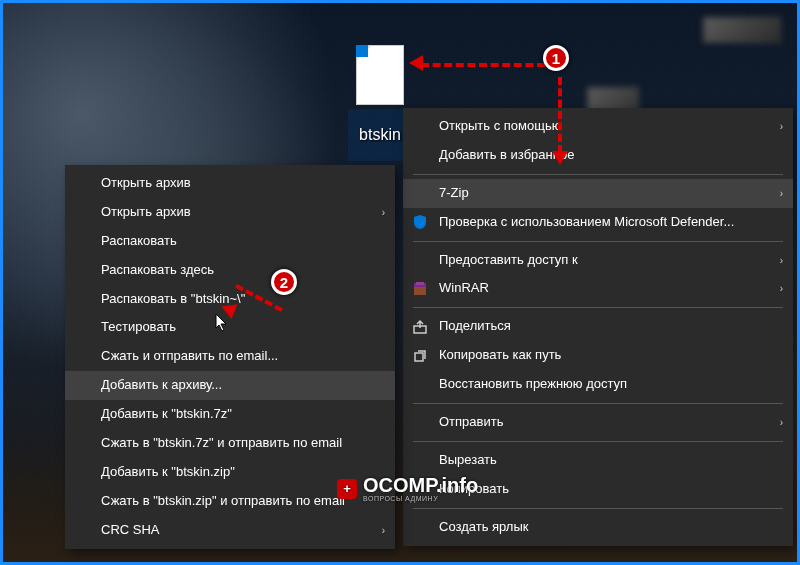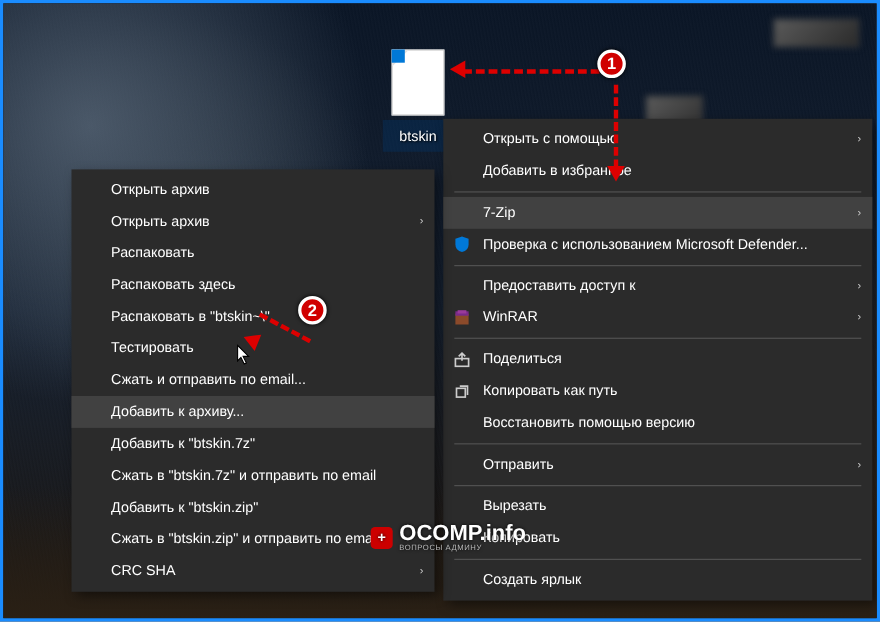--- a/index.html
+++ b/index.html
@@ -57,24 +57,24 @@
     }
     .file-icon::after {
       content: "";
       position: absolute;
       top: -1px; left: -1px;
       width: 12px; height: 12px;
       background: #0078d7;
     }
     .file-label {
       color: #fff;
-      font-size: 13px;
+      font-size: 16px;
       text-shadow: 1px 1px 2px #000;
       background: rgba(0,60,120,0.3);
-      padding: 7px 3px;
+      padding: 17px 3px;
     }
     .blurred-thumb {
       position: absolute;
       background: linear-gradient(135deg, #5a5a5a 0%, #2a2a2a 100%);
       filter: blur(3px);
       border: 1px solid #444;
     }
     .context-menu {
       position: absolute;
       background: #2b2b2b;
@@ -236,42 +236,42 @@
   <div class="menu-item">
     <span class="icon-slot">
       <svg width="16" height="16" stroke="#ccc" fill="none" stroke-width="1.5">
           <rect x="3" y="5" width="8" height="8"></rect>
           <path d="M6 3 h7 v8"></path>
         </svg>
     </span>
     <span>Копировать как путь</span>
   </div>
   <div class="menu-item">
-    <span>Восстановить помощью версию</span>
+    <span>Восстановить прежнюю доступ</span>
   </div>
   <div class="menu-sep"></div>
   <div class="menu-item">
     <span>Отправить</span>
     <span class="submenu-arrow">›</span>
   </div>
   <div class="menu-sep"></div>
   <div class="menu-item">
     <span>Вырезать</span>
   </div>
   <div class="menu-item">
     <span>Копировать</span>
   </div>
   <div class="menu-sep"></div>
   <div class="menu-item">
     <span>Создать ярлык</span>
   </div>
 
 </div>
 
-<div class="context-menu" style="left:62px; top:151px; min-width:330px;">
+<div class="context-menu" style="left:62px; top:162px; min-width:330px;">
   <div class="menu-item">
     <span>Открыть архив</span>
   </div>
   <div class="menu-item">
     <span>Открыть архив</span>
     <span class="submenu-arrow">›</span>
   </div>
   <div class="menu-item">
     <span>Распаковать</span>
   </div>

